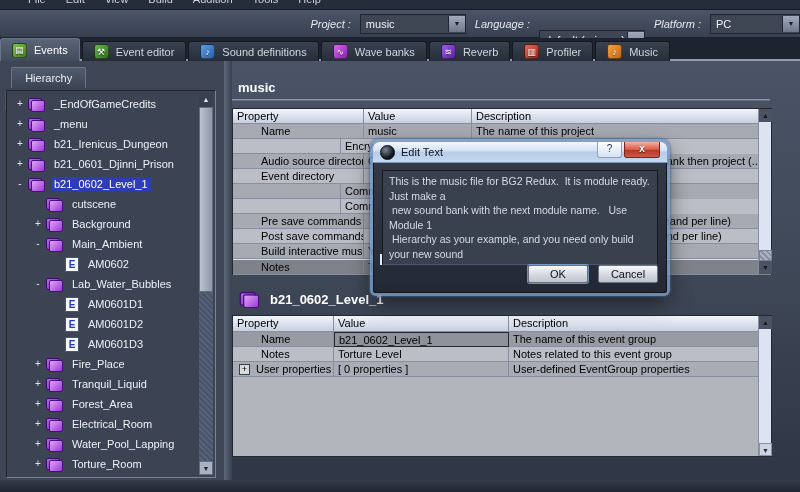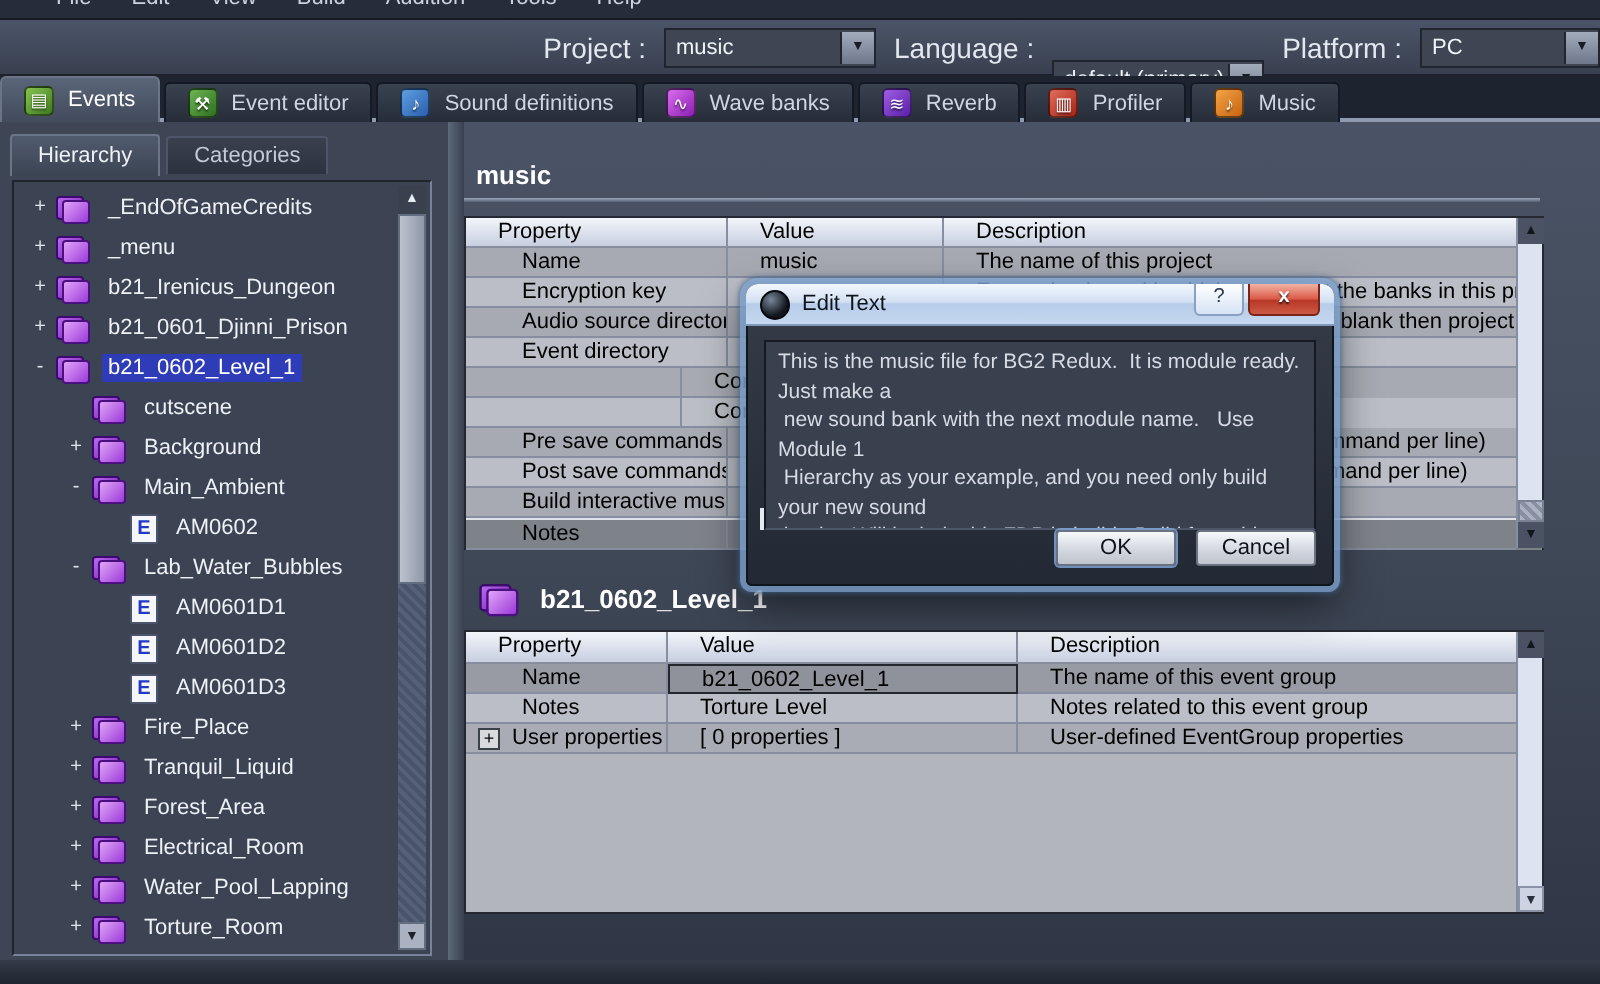--- a/index.html
+++ b/index.html
@@ -8,21 +8,21 @@
     background:linear-gradient(180deg,#4d576a 0%,#3f4857 55%,#2e3544 100%);}
   
   .menu-bar{position:absolute;top:0;left:0;width:800px;height:9px;background:#262d3a;
     border-bottom:1px solid #151a23;overflow:hidden;}
   .menu-items{position:absolute;top:-7px;left:28px;display:flex;gap:20px;
     font-size:11px;color:#ccd3df;white-space:nowrap;}
   
   .toolbar{position:absolute;top:10px;left:0;width:800px;height:28px;box-sizing:border-box;
     background:linear-gradient(180deg,#4c5568,#384050);border-bottom:1px solid #1d222c;
     display:flex;align-items:center;justify-content:flex-end;gap:9px;padding-right:0;}
-  .tb-label{font-size:14px;color:#e3e8f0;}
+  .tb-label{font-size:11px;color:#e3e8f0;font-style:italic;}
   .dropdown{height:18px;background:#3e4653;border:1px solid #20252f;display:flex;align-items:center;flex:none;}
   .dd-value{flex:1;font-size:11px;color:#f0f3f8;padding-left:5px;white-space:nowrap;overflow:hidden;}
   .dd-btn{width:16px;height:16px;background:linear-gradient(180deg,#a2abbc,#6e788a);
     border-left:1px solid #20252f;color:#161b24;font-size:7px;display:flex;
     align-items:center;justify-content:center;flex:none;}
   
   .tab-bar{position:absolute;top:38px;left:0;width:800px;height:23px;background:#1d2430;
     display:flex;align-items:flex-end;gap:2px;}
   .tab-underline{position:absolute;bottom:0;left:0;width:800px;height:2px;background:#8d9ab0;}
   .tab{position:relative;height:19px;display:flex;align-items:center;gap:7px;padding:0 11px;
@@ -37,21 +37,21 @@
   .ticon.editor{background:linear-gradient(135deg,#6db452,#2e7020);}
   .ticon.sound{background:linear-gradient(135deg,#5f9ee0,#2a5fae);}
   .ticon.wave{background:linear-gradient(135deg,#d86cec,#8c1fb4);}
   .ticon.reverb{background:linear-gradient(135deg,#9e5ee4,#5a1fa8);}
   .ticon.profiler{background:linear-gradient(135deg,#e26c5c,#a82418);}
   .ticon.music{background:linear-gradient(135deg,#f2a444,#c86414);}
   
   .left-panel{position:absolute;top:61px;left:0;width:224px;height:419px;background:#3e4655;}
   .splitter{position:absolute;top:61px;left:224px;width:8px;height:419px;
     background:linear-gradient(90deg,#5d6879,#39414f);}
-  .side-tabs{position:absolute;top:6px;left:5px;display:flex;gap:3px;align-items:center;}
+  .side-tabs{position:absolute;top:6px;left:5px;display:flex;gap:3px;align-items:flex-end;flex-direction:column;}
   .side-tab{height:20px;padding:0 13px;font-size:11px;color:#eef1f6;display:flex;align-items:center;
     background:linear-gradient(180deg,#505b6e,#3c4453);border:1px solid #6b7588;border-bottom:none;
     border-radius:2px 2px 0 0;}
   .side-tab.inactive{height:18px;color:#c4cbd7;background:linear-gradient(180deg,#39414e,#2c3340);
     border-color:#4d5668;}
   .tree-panel{position:absolute;top:29px;left:6px;width:210px;height:388px;background:#3c4353;
     border:1px solid;border-color:#1f242d #75descal;border-top-color:#1f242d;border-left-color:#1f242d;
     border-right-color:#76descal;border-color:#1f242d #78839a #78839a #1f242d;box-sizing:border-box;overflow:hidden;}
   .tree{position:absolute;top:3px;left:2px;right:17px;bottom:0;overflow:hidden;}
   .tree-item{display:flex;align-items:center;height:20px;font-size:11px;color:#eef1f6;white-space:nowrap;}
@@ -77,21 +77,21 @@
     color:#1c2028;font-size:7px;text-align:center;line-height:14px;border:1px solid #636d80;box-sizing:border-box;}
   
   .sec-title{position:absolute;left:238px;font-size:13px;font-weight:bold;color:#ffffff;}
   .rule{position:absolute;top:99px;left:232px;width:538px;height:2px;
     background:linear-gradient(180deg,#9aa6ba,#566074);}
   .ptable{position:absolute;left:232px;width:538px;background:#b3b5bd;border:1px solid #232832;
     box-sizing:content-box;}
   .trow{display:flex;height:15px;font-size:11px;color:#000;}
   .thead{height:15px;background:linear-gradient(180deg,#f2f5fa,#c4ccde);}
   .cell{box-sizing:border-box;border-right:1px solid #868e9f;border-bottom:1px solid #868e9f;
-    padding:1px 4px 0 16px;white-space:nowrap;overflow:hidden;line-height:13px;}
+    padding:1px 4px 0 4px;white-space:nowrap;overflow:hidden;line-height:13px;}
   .hcell{font-size:11px;}
   .pcell{padding-left:28px;}
   .tu .c1{width:131px;} .tu .c2{width:108px;} .tu .c3{width:286px;border-right:none;}
   .tl .c1{width:101px;} .tl .c2{width:175px;} .tl .c3{width:249px;border-right:none;}
   .r-dark{background:#a7aab2;} .r-light{background:#bbbec6;} .r-mid{background:#a9acb4;}
   .r-sel{background:#7e8289;border-top:1px solid #dfe2e8;}
   .r-namesel{background:#989ba3;}
   .vcell-focus{background:#8f929a;border:1px solid #23272e;}
   .expbox{width:11px;height:11px;border:1px solid #3a4048;background:#d8dade;font-size:9px;
     line-height:9px;text-align:center;color:#000;display:inline-block;margin:1px 6px 0 1px;
@@ -331,21 +331,20 @@
       <div class="cell hcell c1">Property</div>
       <div class="cell hcell c2">Value</div>
       <div class="cell hcell c3">Description</div>
     </div>
     <div class="trow r-dark">
       <div class="cell c1 pcell">Name</div>
       <div class="cell c2">music</div>
       <div class="cell c3">The name of this project</div>
     </div>
     <div class="trow r-light">
-      <div class="cell c1 pcell">Encryption key</div>
       <div class="cell c2"></div>
       <div class="cell c3">Encryption key with which to encrypt the banks in this project. Leave this field ...</div>
     </div>
     <div class="trow r-dark">
       <div class="cell c1 pcell">Audio source directory</div>
       <div class="cell c2">C:\</div>
       <div class="cell c3">Directory for the source audio files. If blank then project (...</div>
     </div>
     <div class="trow r-light">
       <div class="cell c1 pcell">Event directory</div>

